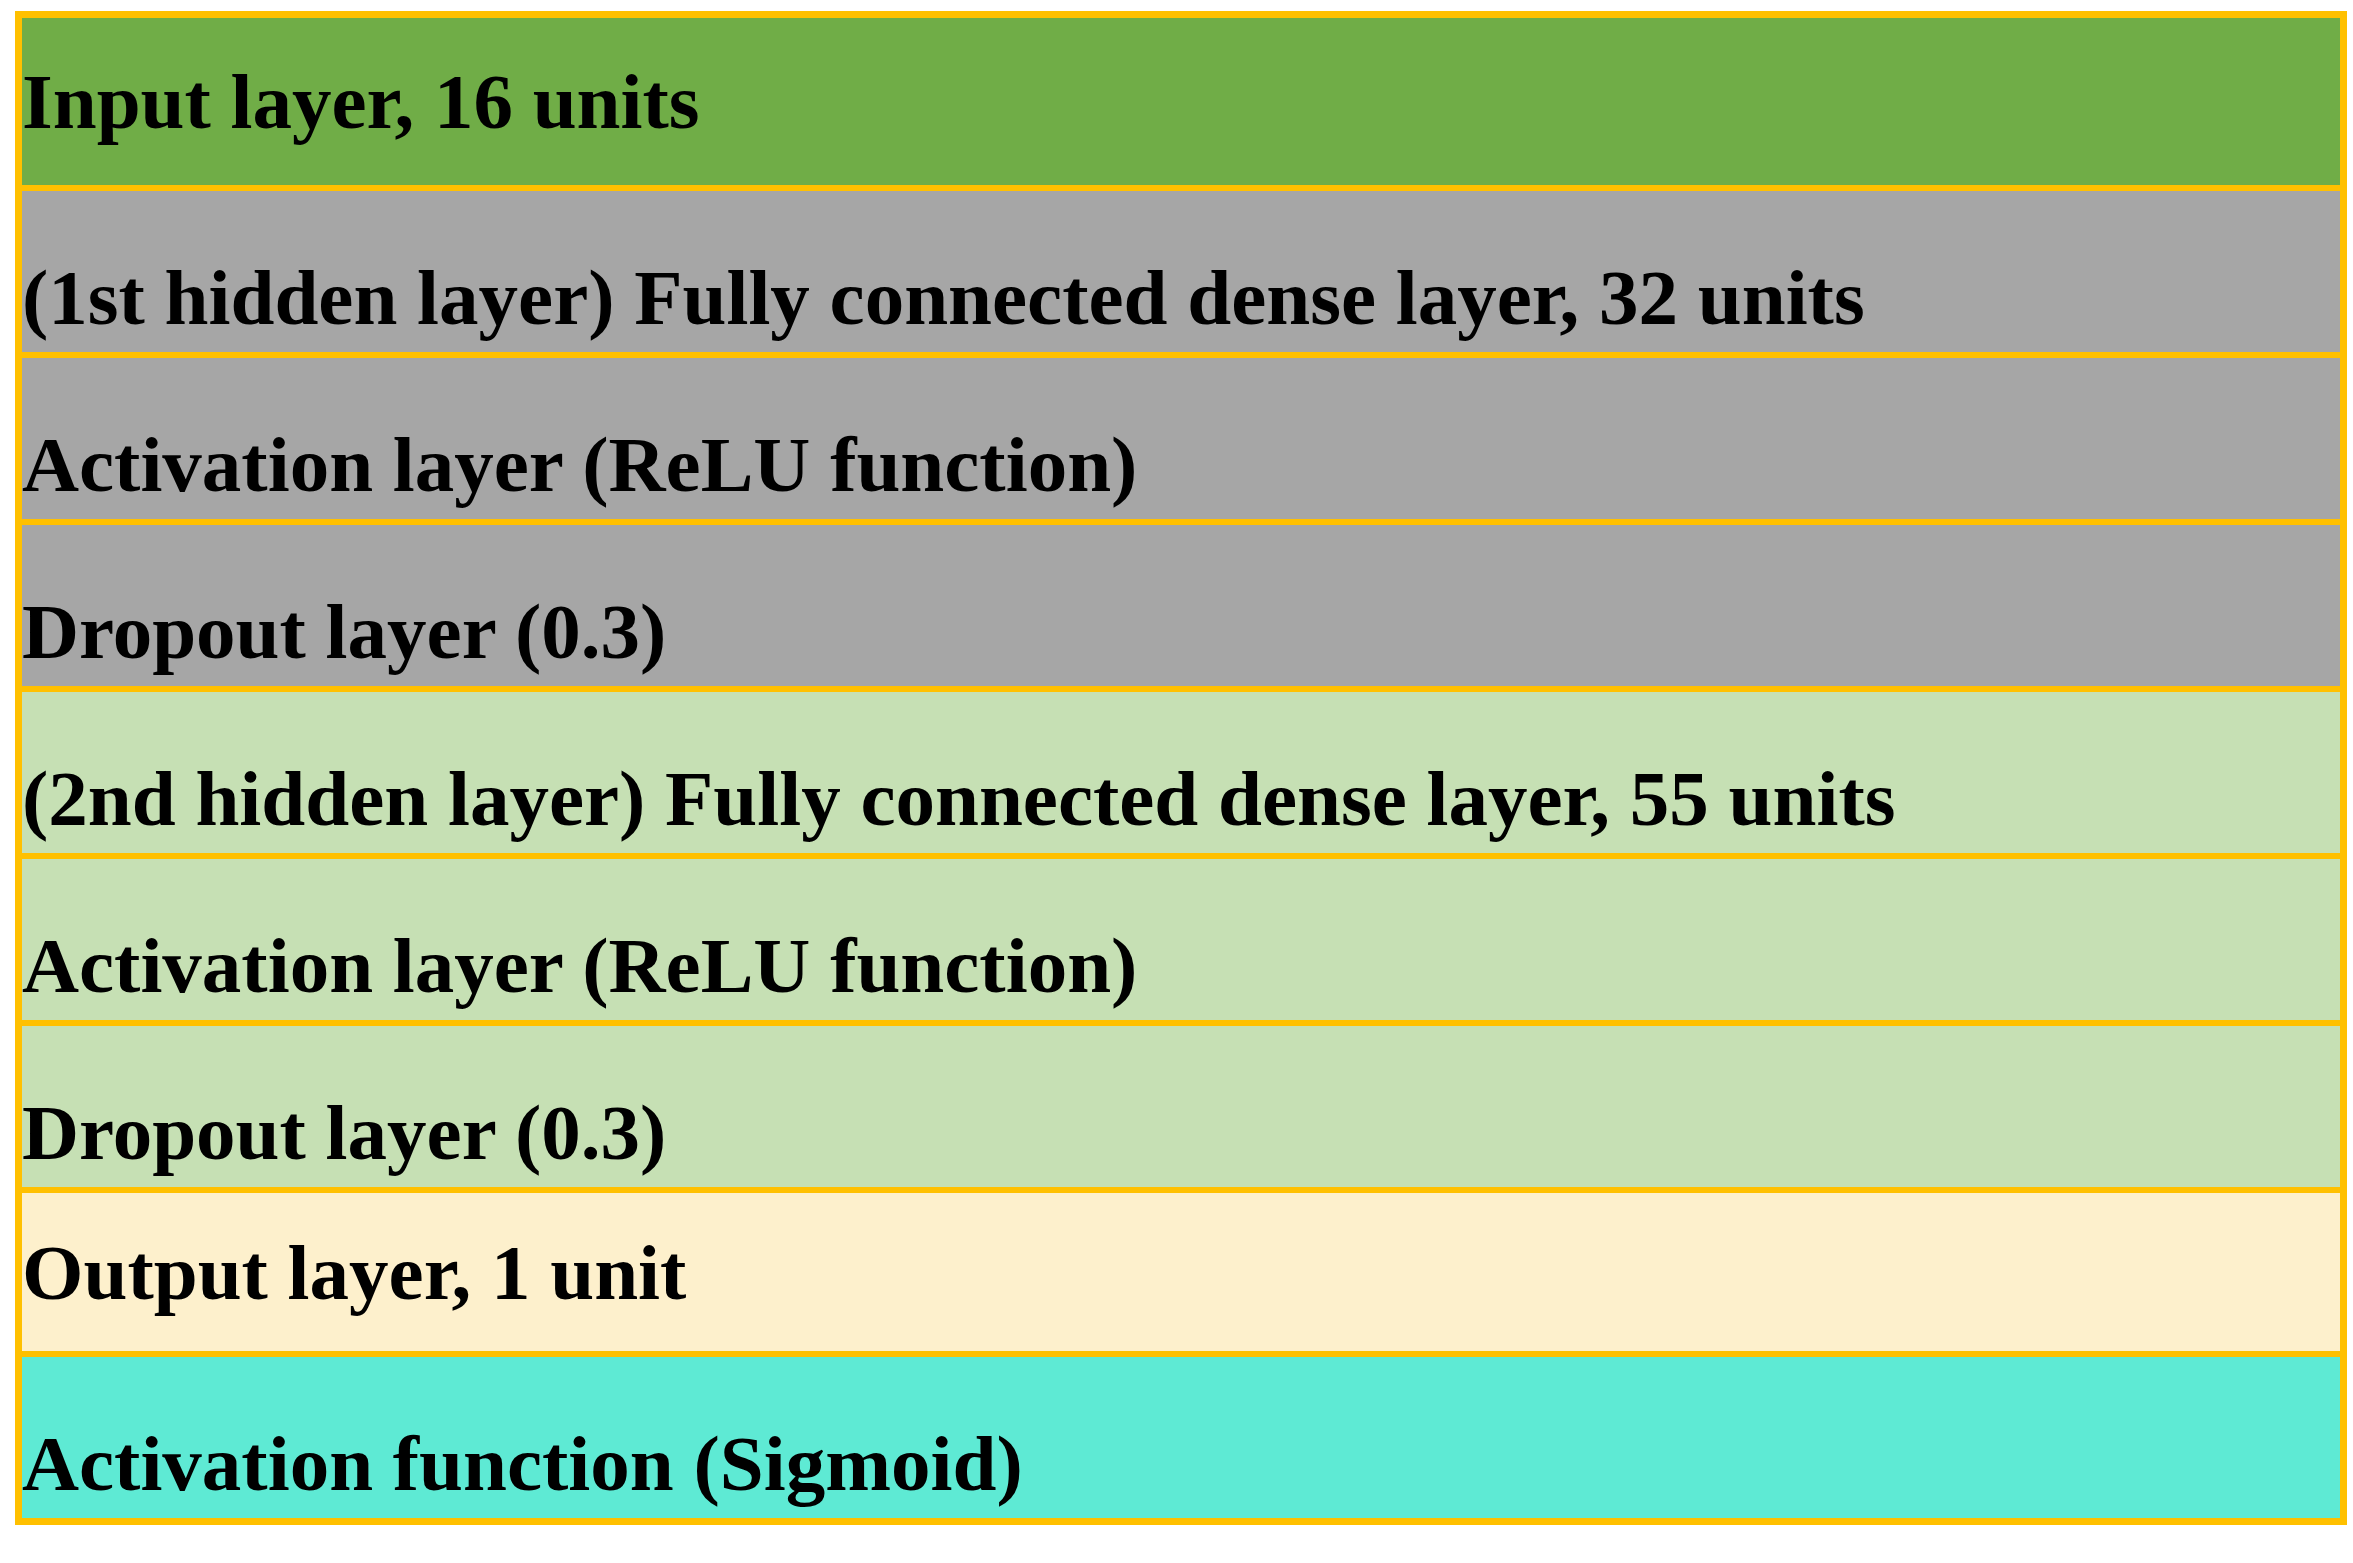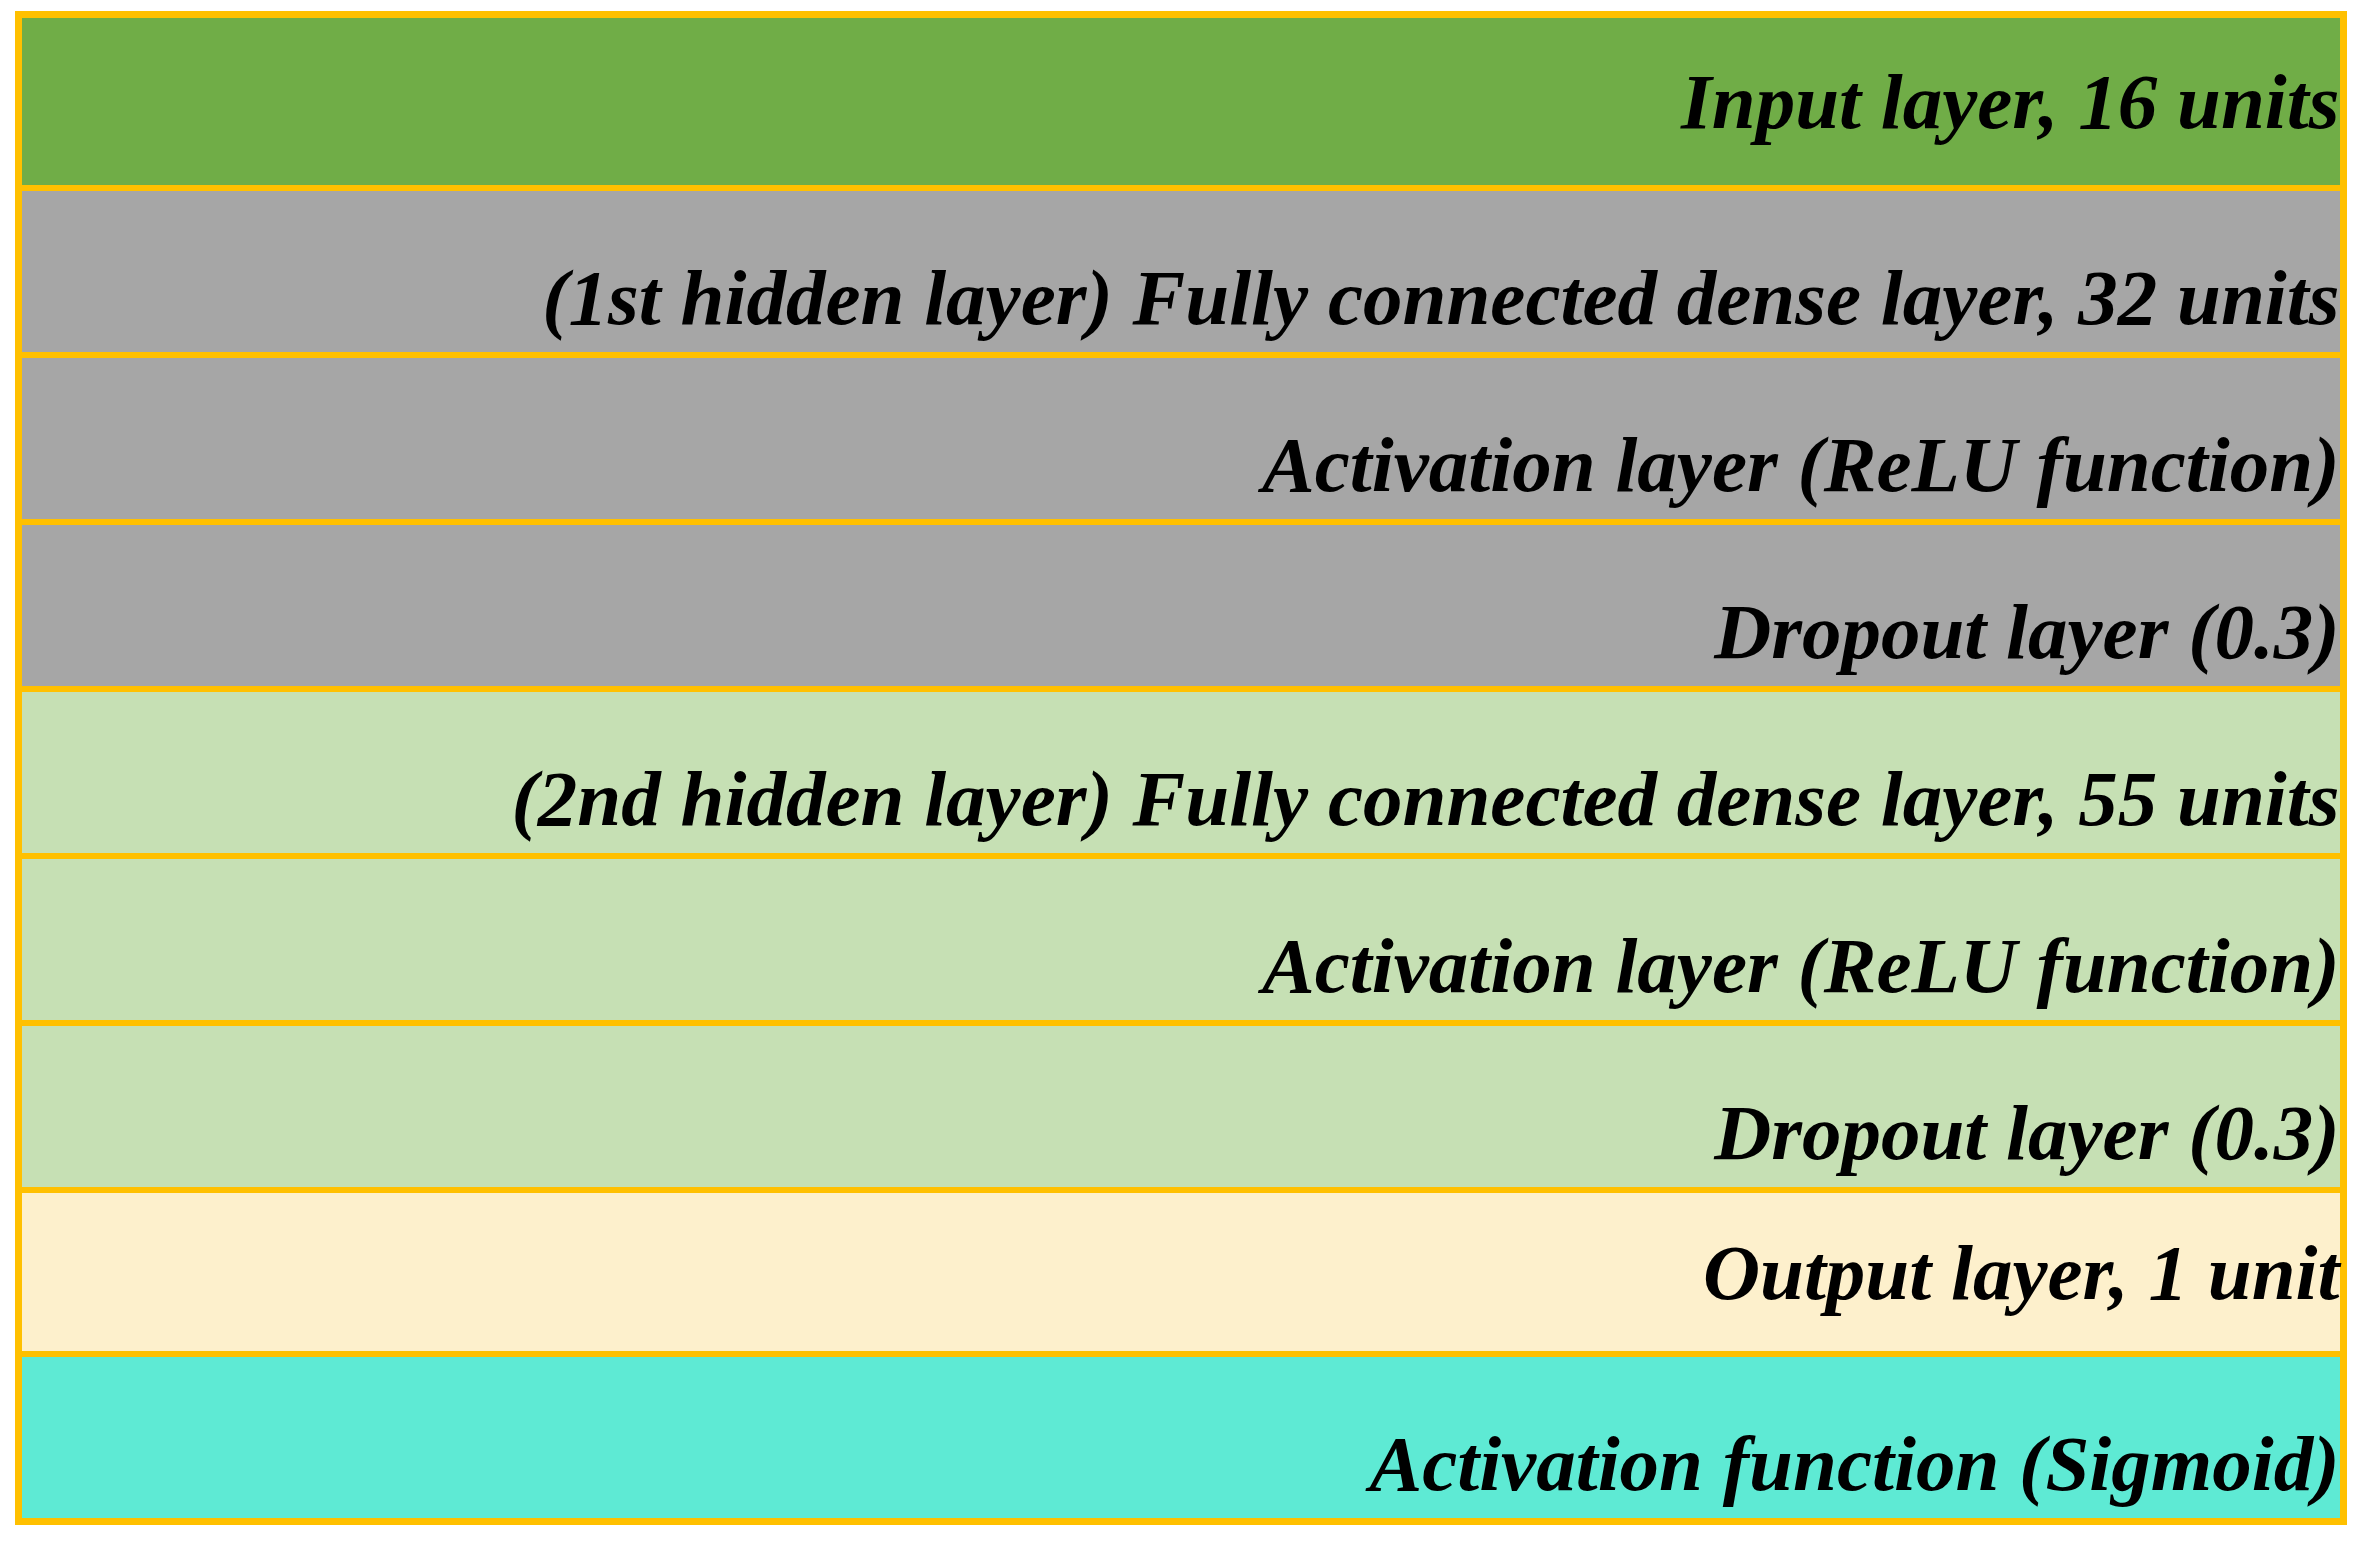--- a/index.html
+++ b/index.html
@@ -13,29 +13,28 @@
   }
   .figure {
     margin: 11.2px 7.5px 0 15px;          
     border: 7.5px solid var(--c-border, #FFC000);
     box-sizing: content-box;
   }
   .row {
     height: 167px;
     display: flex;
     align-items: center;
-    justify-content: flex-end;
+    justify-content: flex-start;
     box-sizing: border-box;
-    font-style: italic;
   }
   .row + .row {
     border-top: 6.6px solid var(--c-border, #FFC000);  
   }
   .row--short { height: 164px; }
-  .row--low   { padding-top: 51px; padding-left: 8px; }   
+  .row--low   { padding-top: 51px; }   
   .row-label {
     font-size: 79px;
     font-weight: bold;
     line-height: 1;
     white-space: nowrap;
     color: var(--c-text, #000);
     letter-spacing: 0;
   }
 </style>
 </head>

